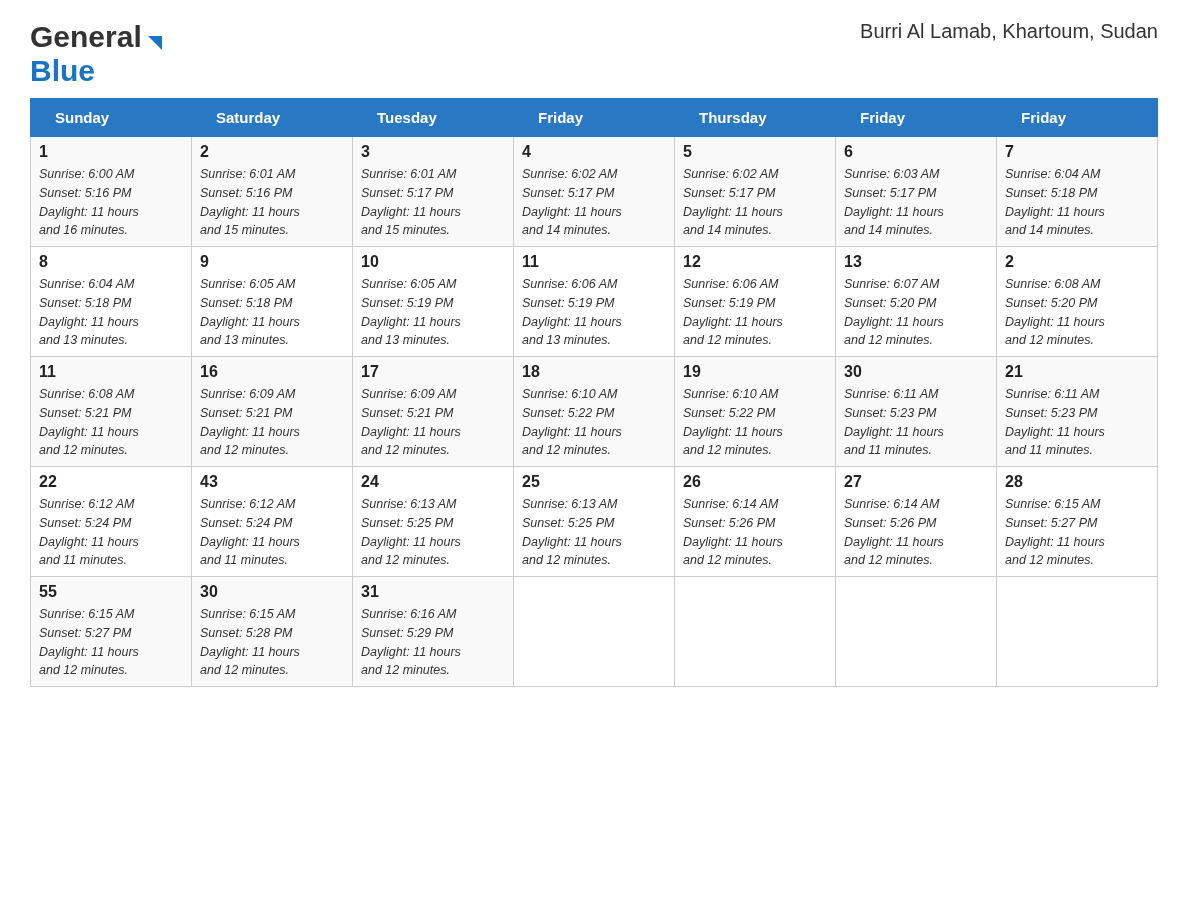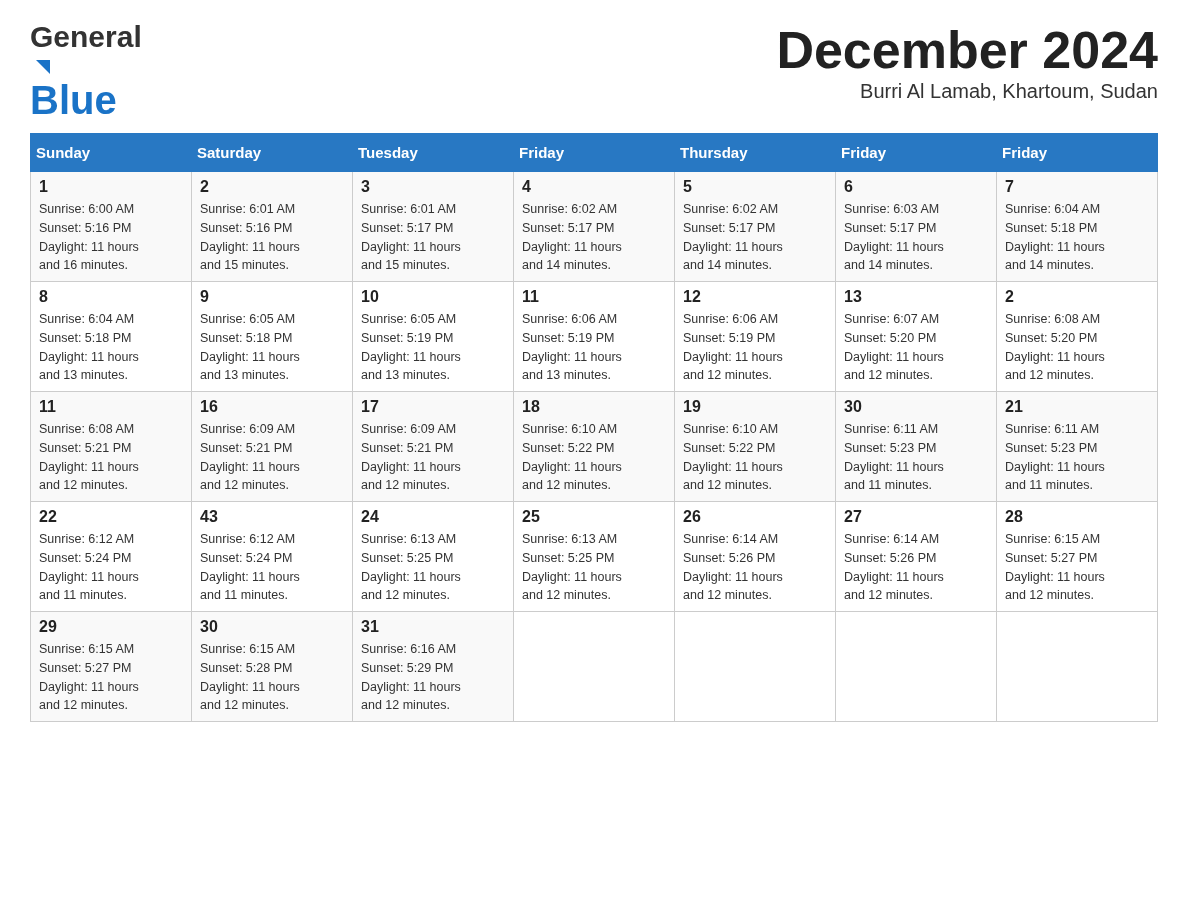--- a/index.html
+++ b/index.html
@@ -34,21 +34,21 @@
       color: #333;
     }
     .calendar {
       width: 100%;
       border-collapse: collapse;
       margin-top: 8px;
     }
     .calendar th {
       background-color: #2878c3;
       color: white;
-      padding: 10px 5px;
+      padding: 10px 24px;
       font-size: 15px;
       font-weight: bold;
       text-align: left;
       border: 1px solid #2878c3;
     }
     .calendar td {
       border: 1px solid #ccc;
       vertical-align: top;
       padding: 6px 8px;
       width: calc(100%/7);
@@ -58,58 +58,57 @@
       font-size: 16px;
       font-weight: bold;
       color: #222;
       display: block;
       margin-bottom: 4px;
     }
     .day-info {
       font-size: 12.5px;
       color: #333;
       line-height: 1.5;
+      font-style: italic;
     }
     .week-row td {
       background: #fff;
     }
     .week-row:nth-child(odd) td {
       background: #f9f9f9;
     }
     .empty-cell {
       background: #fff !important;
     }
     .logo-row {
       display: flex;
-      align-items: flex-start;
-      flex-direction: column;
+      align-items: flex-end;
     }
     .logo-text-general {
       font-size: 30px;
       font-weight: bold;
       color: #333;
     }
   </style>
 </head>
 <body>
 
 <div class="header">
   <div class="logo">
     <div class="logo-row">
       <span class="logo-text-general">General</span>
       <svg width="22" height="22" viewBox="0 0 22 22" style="margin-left:2px;margin-top:2px;">
         <polygon points="4,4 18,4 18,18" fill="#1a73c7"></polygon>
       </svg>
     </div>
     <div>
-      <span style="font-size:40px;font-weight:bold;color:#1a73c7;">Blue</span>
+      <span style="font-size:30px;font-weight:bold;color:#1a73c7;">Blue</span>
     </div>
   </div>
   <div class="title-section">
-    <div class="month-title">December 2024</div>
     <div class="location">Burri Al Lamab, Khartoum, Sudan</div>
   </div>
 </div>
 
 <table class="calendar">
   <thead>
     <tr>
     <th>Sunday</th>
         <th>Saturday</th>
         <th>Tuesday</th>
@@ -235,21 +234,21 @@
           <span class="day-num">27</span>
           <div class="day-info">Sunrise: 6:14 AM<br>Sunset: 5:26 PM<br>Daylight: 11 hours<br>and 12 minutes.</div>
         </td>
         <td>
           <span class="day-num">28</span>
           <div class="day-info">Sunrise: 6:15 AM<br>Sunset: 5:27 PM<br>Daylight: 11 hours<br>and 12 minutes.</div>
         </td>
       </tr>
       <tr class="week-row">
         <td>
-          <span class="day-num">29</span>
+          <span class="day-num">55</span>
           <div class="day-info">Sunrise: 6:15 AM<br>Sunset: 5:27 PM<br>Daylight: 11 hours<br>and 12 minutes.</div>
         </td>
         <td>
           <span class="day-num">30</span>
           <div class="day-info">Sunrise: 6:15 AM<br>Sunset: 5:28 PM<br>Daylight: 11 hours<br>and 12 minutes.</div>
         </td>
         <td>
           <span class="day-num">31</span>
           <div class="day-info">Sunrise: 6:16 AM<br>Sunset: 5:29 PM<br>Daylight: 11 hours<br>and 12 minutes.</div>
         </td>

